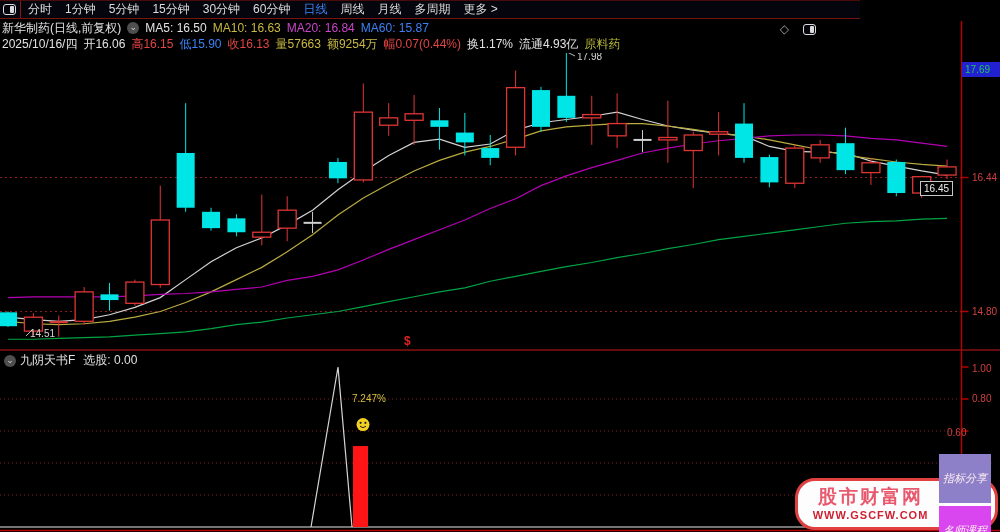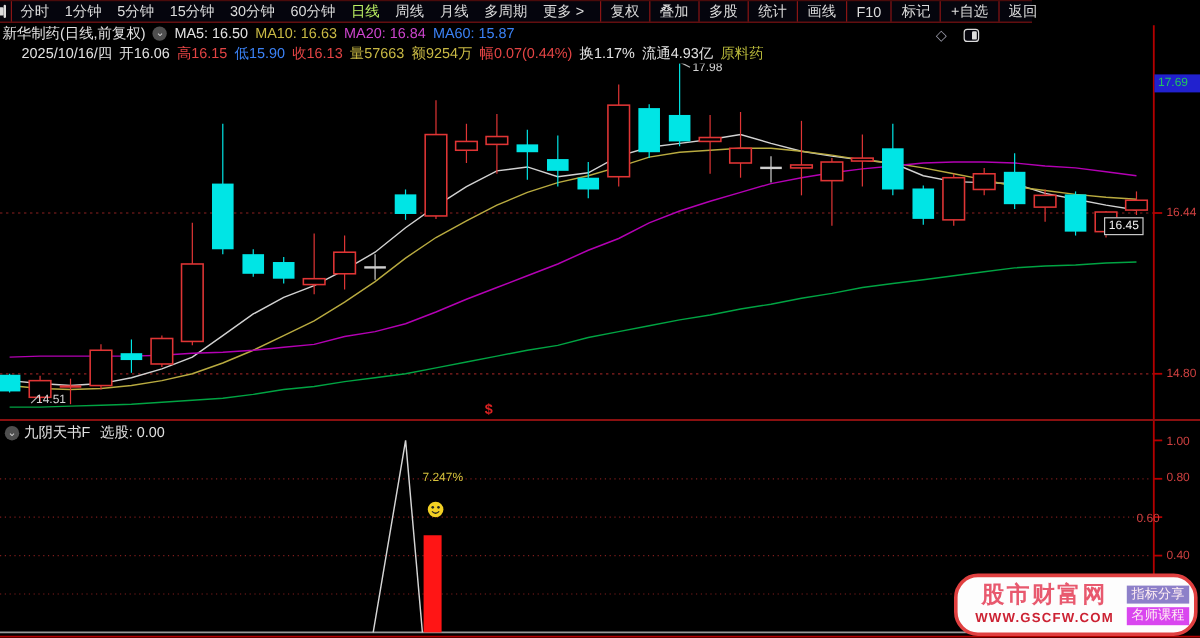--- a/index.html
+++ b/index.html
@@ -10,21 +10,21 @@
   
   #hdr { position:absolute; top:0; left:0; width:860px; height:53px; background:#000; z-index:3; }
   .row1 { display:flex; align-items:center; height:19px; background:#05050d;
           border-top:1px solid #4a0b0b; border-bottom:1px solid #7a1212; }
   .winicon { width:13px; height:11px; border:1px solid #dcdcdc; border-radius:3px;
              margin:0 4px 0 3px; position:relative; background:#05050d; }
   .winicon::after { content:""; position:absolute; right:1px; top:1px; bottom:1px; width:4px;
                     background:#dcdcdc; border-radius:1px; }
   .menu { display:flex; align-items:center; height:100%; border-left:1px solid #8a1515; padding-left:7px; }
   .menu span { color:#dcdcdc; font-size:12px; margin-right:13px; white-space:nowrap; cursor:default; }
-  .menu span.sel { color:#bef264; }
+  .menu span.sel { color:#3b82f6; }
   .spacer { flex:1; }
   .tools { display:flex; align-items:center; height:100%; }
   .tools span { color:#dcdcdc; font-size:12px; padding:0 8px; border-left:1px solid #8a1515;
                 white-space:nowrap; height:100%; display:flex; align-items:center; }
   .row2, .row3 { display:flex; align-items:center; font-size:12px; white-space:nowrap; }
   .row2 { height:16px; margin-top:1px; }
   .row3 { height:16px; }
   .row2 span, .row3 span { margin-left:6px; }
   .w { color:#e2e2e2; } .r { color:#e34444; } .g { color:#3b82f6; }
   .y { color:#c9b944; } .m { color:#cc44cc; } .o { color:#b8b83a; }
@@ -52,21 +52,21 @@
   #subhdr .circlechev { margin:0 4px 0 0; }
 
   
   #wm { position:absolute; left:795px; top:478px; width:203px; height:52px; background:#fdfdfd;
         border:3px solid #e04040; border-radius:20px; z-index:5; display:flex; align-items:center;
         padding:2px 4px; }
   #wm .col { display:flex; flex-direction:column; align-items:center; flex:1; }
   #wm .t1 { color:#e8596e; font-size:19px; font-weight:bold; letter-spacing:2px; line-height:22px; }
   #wm .t2 { color:#cc2233; font-size:11px; font-weight:bold; letter-spacing:1px; line-height:14px; }
   #wm .badges { display:flex; flex-direction:column; gap:3px; }
-  #wm .bdg { font-size:11px; color:#ffeef2; padding:1px 4px; line-height:13px; }
+  #wm .bdg { font-size:11px; color:#ffeef2; padding:18px 4px; line-height:13px;font-style:italic; }
   #wm .b1 { background:#8d80c9; }
   #wm .b2 { background:#d946ef; }
 </style>
 </head>
 <body>
 
 <svg id="chart-svg" width="1000" height="532">
     <line x1="0" y1="177.5" x2="961.5" y2="177.5" stroke="#8b2020" stroke-width="1" stroke-dasharray="2 3"></line>
     <line x1="0" y1="311.48800000000006" x2="961.5" y2="311.48800000000006" stroke="#8b2020" stroke-width="1" stroke-dasharray="2 3"></line>
     <line x1="0" y1="399" x2="960" y2="399" stroke="#7e1c1c" stroke-width="1" stroke-dasharray="1 3"></line>
@@ -183,46 +183,35 @@
       <span>15分钟</span>
       <span>30分钟</span>
       <span>60分钟</span>
       <span class="sel">日线</span>
       <span>周线</span>
       <span>月线</span>
       <span>多周期</span>
       <span>更多 &gt;</span>
     </div>
     <div class="spacer"></div>
-    <div class="tools">
-      <span>复权</span>
-      <span>叠加</span>
-      <span>多股</span>
-      <span>统计</span>
-      <span>画线</span>
-      <span>F10</span>
-      <span>标记</span>
-      <span>+自选</span>
-      <span>返回</span>
-    </div>
   </div>
   <div class="row2">
     <span class="w" style="margin-left:2px">新华制药(日线,前复权)</span>
     <span class="circlechev">⌄</span>
     <span class="w">MA5: 16.50</span>
     <span class="y">MA10: 16.63</span>
     <span class="m">MA20: 16.84</span>
     <span class="g">MA60: 15.87</span>
     <span class="rowicons">
       <span class="diamond">◇</span>
       <span class="winicon" style="display:inline-block"></span>
     </span>
   </div>
   <div class="row3">
-    <span class="w" style="margin-left:18px">2025/10/16/四</span>
+    <span class="w" style="margin-left:2px">2025/10/16/四</span>
     <span class="w">开16.06</span>
     <span class="r">高16.15</span>
     <span class="g">低15.90</span>
     <span class="r">收16.13</span>
     <span class="y">量57663</span>
     <span class="y">额9254万</span>
     <span class="r">幅0.07(0.44%)</span>
     <span class="w">换1.17%</span>
     <span class="w">流通4.93亿</span>
     <span class="o">原料药</span>

